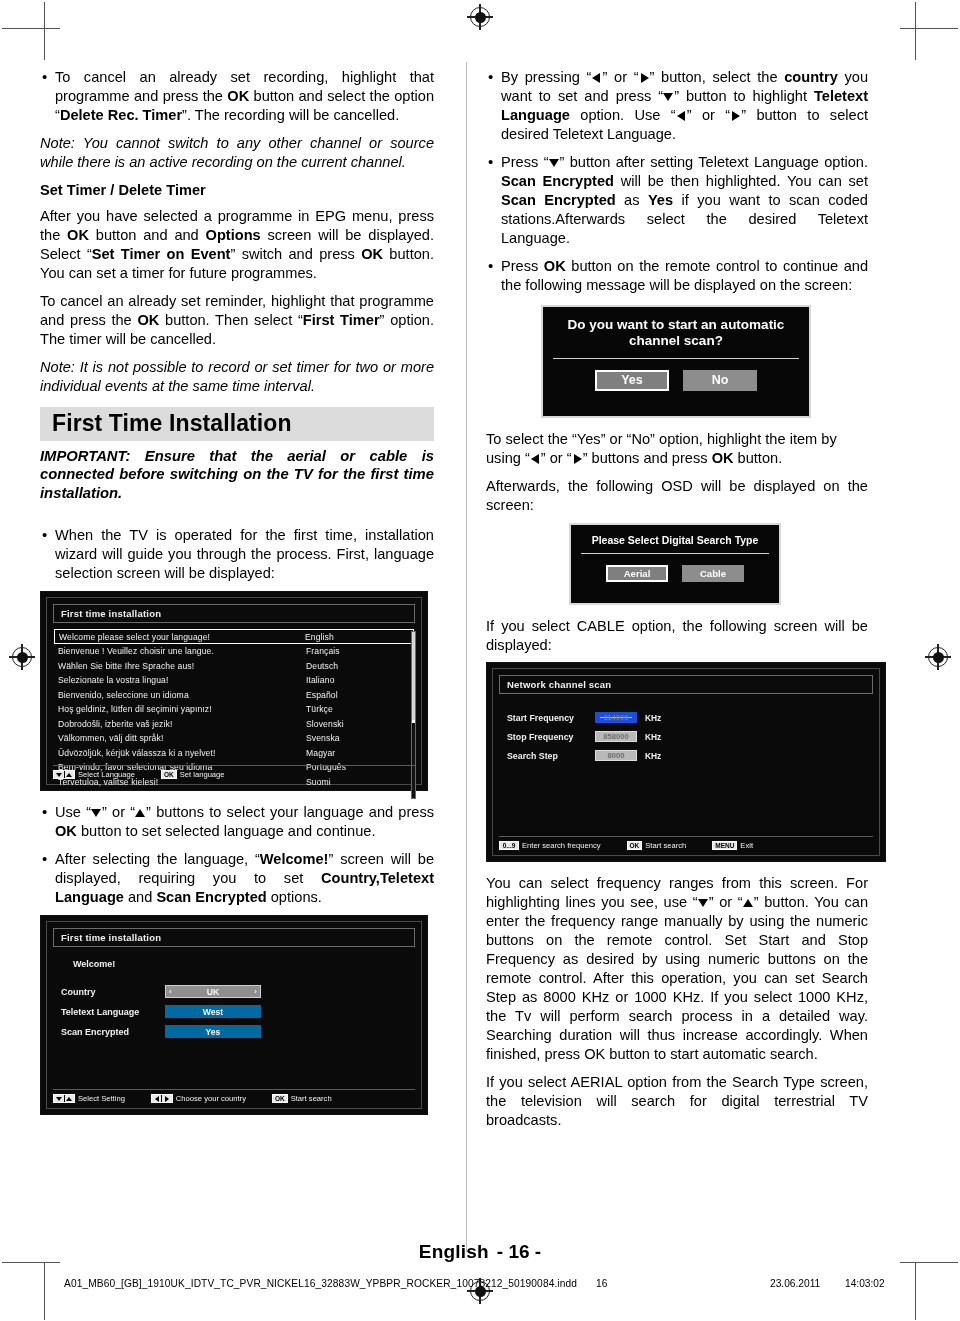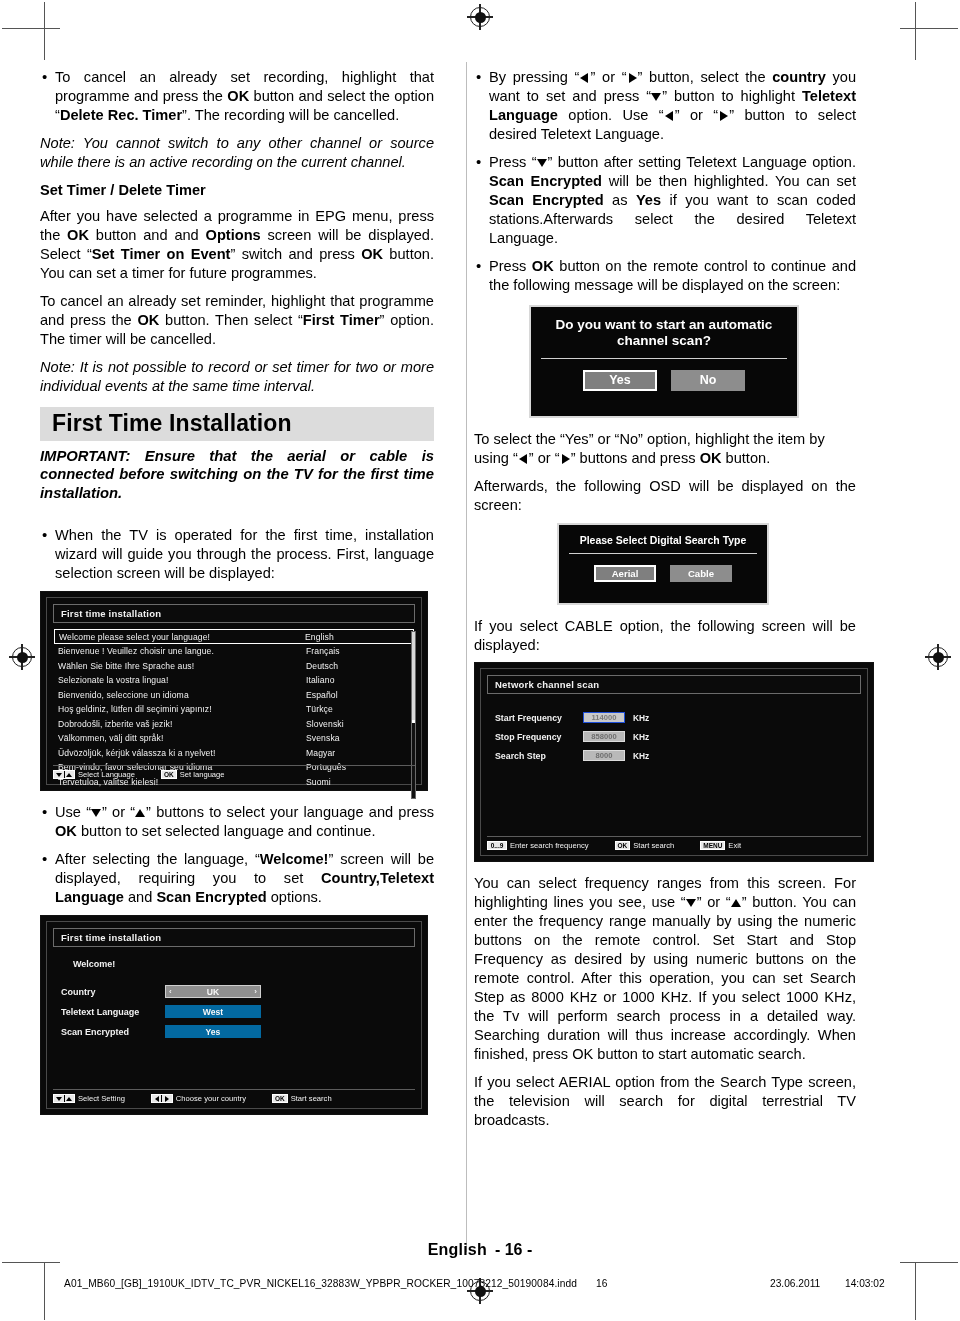--- a/index.html
+++ b/index.html
@@ -26,21 +26,21 @@
   }
   .regmark .dot {
     position:absolute; left:7.5px; top:7.5px; width:11px; height:11px;
     background:#111; border-radius:50%;
   }
   .regmark .cx { position:absolute; left:0; top:12px; width:26px; height:1.5px; background:#222; }
   .regmark .cy { position:absolute; left:12px; top:0; width:1.5px; height:26px; background:#222; }
 
   .columns {
     position:absolute; left:40px; top:68px; width:880px; height:1160px;
-    display:flex; gap:0;
+    display:flex; gap:12px;
   }
   .col { width:408px; }
   .col.left { padding-right:14px; }
   .col.right { padding-left:26px; }
   .col-divider {
     position:absolute; left:466px; top:62px; width:1px; height:1190px;
     background:#bdbdbd;
   }
 
   
@@ -171,21 +171,21 @@
   .net-form { margin:14px 0 0 14px; }
   .net-row { display:flex; align-items:center; height:19px; }
   .net-row .lbl { width:88px; font-size:8.8px; font-weight:bold; }
   .net-row .box {
     width:42px; height:11px;
     background:#b9b9b9; color:#6e6e6e;
     border:1px solid #dcdcdc;
     font-size:7.6px; font-weight:bold;
     display:flex; align-items:center; justify-content:center;
   }
-  .net-row .box.hl { background:#c9c9c9; color:#7a7a7a; border:1px solid #1d4ed8; }
+  .net-row .box.hl { background:#c9c9c9; color:#7a7a7a; border:5px solid #1d4ed8; }
   .net-row .unit { margin-left:8px; font-size:8.4px; font-weight:bold; }
 
   
   .osd-dialog {
     background:#070707;
     border:2px solid #d8d8d8;
     color:#fff;
     position:relative;
   }
   .osd-dialog .msg {
@@ -208,21 +208,21 @@
   .dlg-scan .btn { width:74px; height:21px; font-size:12.5px; }
 
   .dlg-search { width:212px; height:82px; margin:8px 0 12px 83px; }
   .dlg-search .msg { font-size:10.5px; padding:9px 10px 7px 10px; }
   .dlg-search .btn { width:62px; height:17px; font-size:9.6px; }
 
   
   .page-foot {
     position:absolute; left:0; right:0; top:1241px;
     text-align:center;
-    font-size:16px; font-weight:bold;
+    font-size:19px; font-weight:bold;
   }
   .page-foot .lang { letter-spacing:0.2px; }
   .page-foot .num { margin-left:8px; }
 
   .imprint {
     position:absolute; left:0; right:0; top:1283px;
     display:flex; align-items:center;
     font-size:10.2px;
   }
   .imprint .file { position:absolute; left:64px; white-space:nowrap; letter-spacing:0.1px; }

